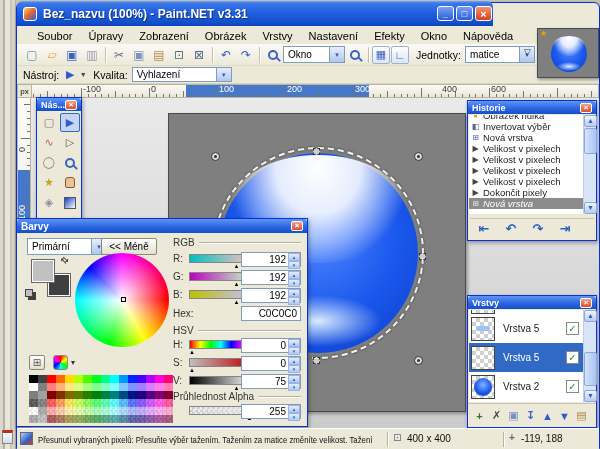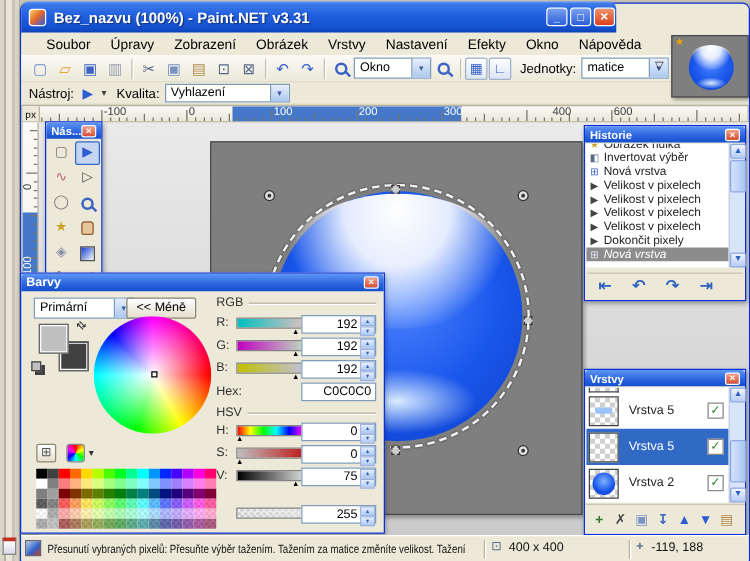--- a/index.html
+++ b/index.html
@@ -580,20 +580,23 @@
 
     <div class="wheel" style="left:58px;top:34px;width:94px;height:94px"></div>
     <div style="position:absolute;left:104px;top:78px;width:5px;height:5px;border:1px solid #000"></div>
 
     <div class="sect" style="position:absolute;left:156px;top:18px;width:128px">
       <span>RGB</span>
     </div>
     <div class="sect" style="position:absolute;left:156px;top:106px;width:128px">
       <span>HSV</span>
     </div>
+    <div class="sect" style="position:absolute;left:156px;top:172px;width:128px">
+      <span>Průhlednost Alpha</span>
+    </div>
 
     <span class="sl-label" style="left:156px;top:89px">Hex:</span>
     <div style="position:absolute;left:224px;top:87px;width:60px;height:15px;background:#fff;border:1px solid #7F9DB9;font-size:10px;text-align:right;padding:1px 3px">
       <span>C0C0C0</span>
     </div>
 
     <div>
         <span class="sl-label" style="left: 156px; top: 34px;">R:</span>
         <div class="slider sl-r" style="left: 172px; top: 35px; width: 64px;">
           <span class="sl-marker" style="left: 75%;">▲</span>

